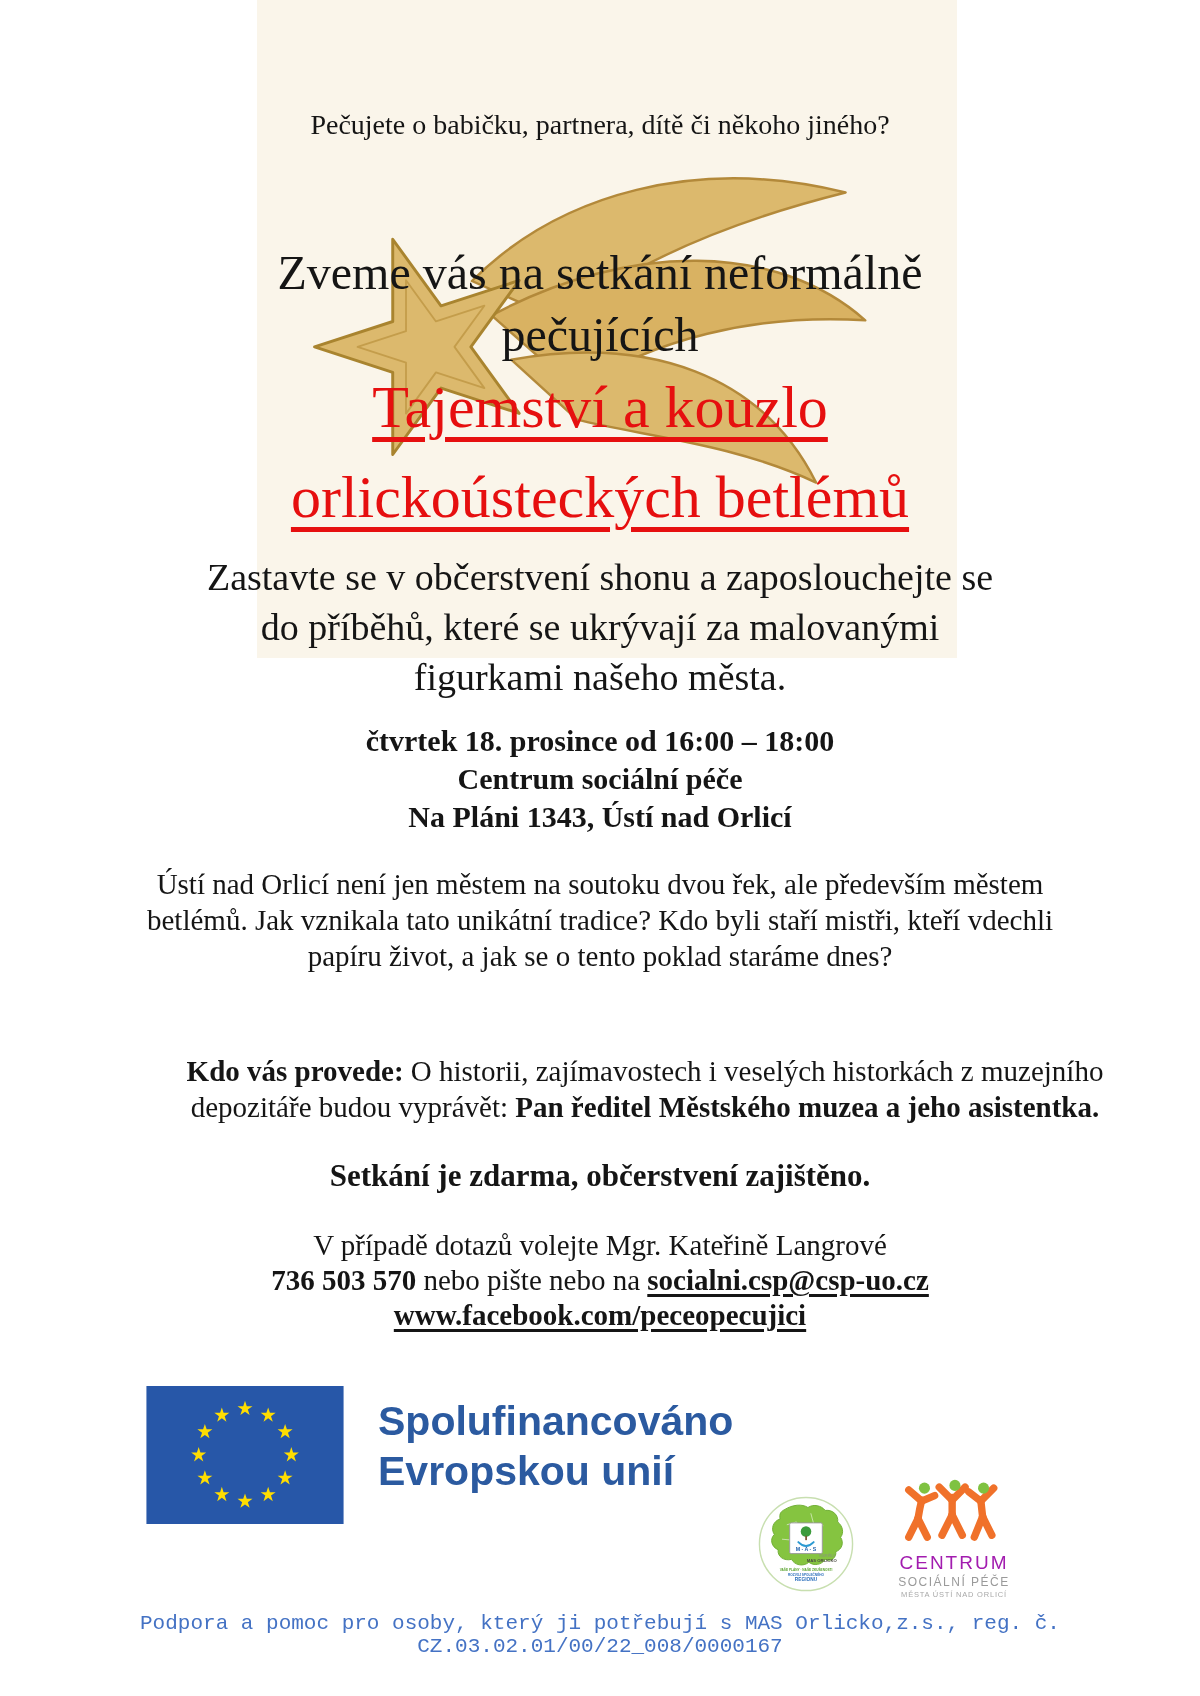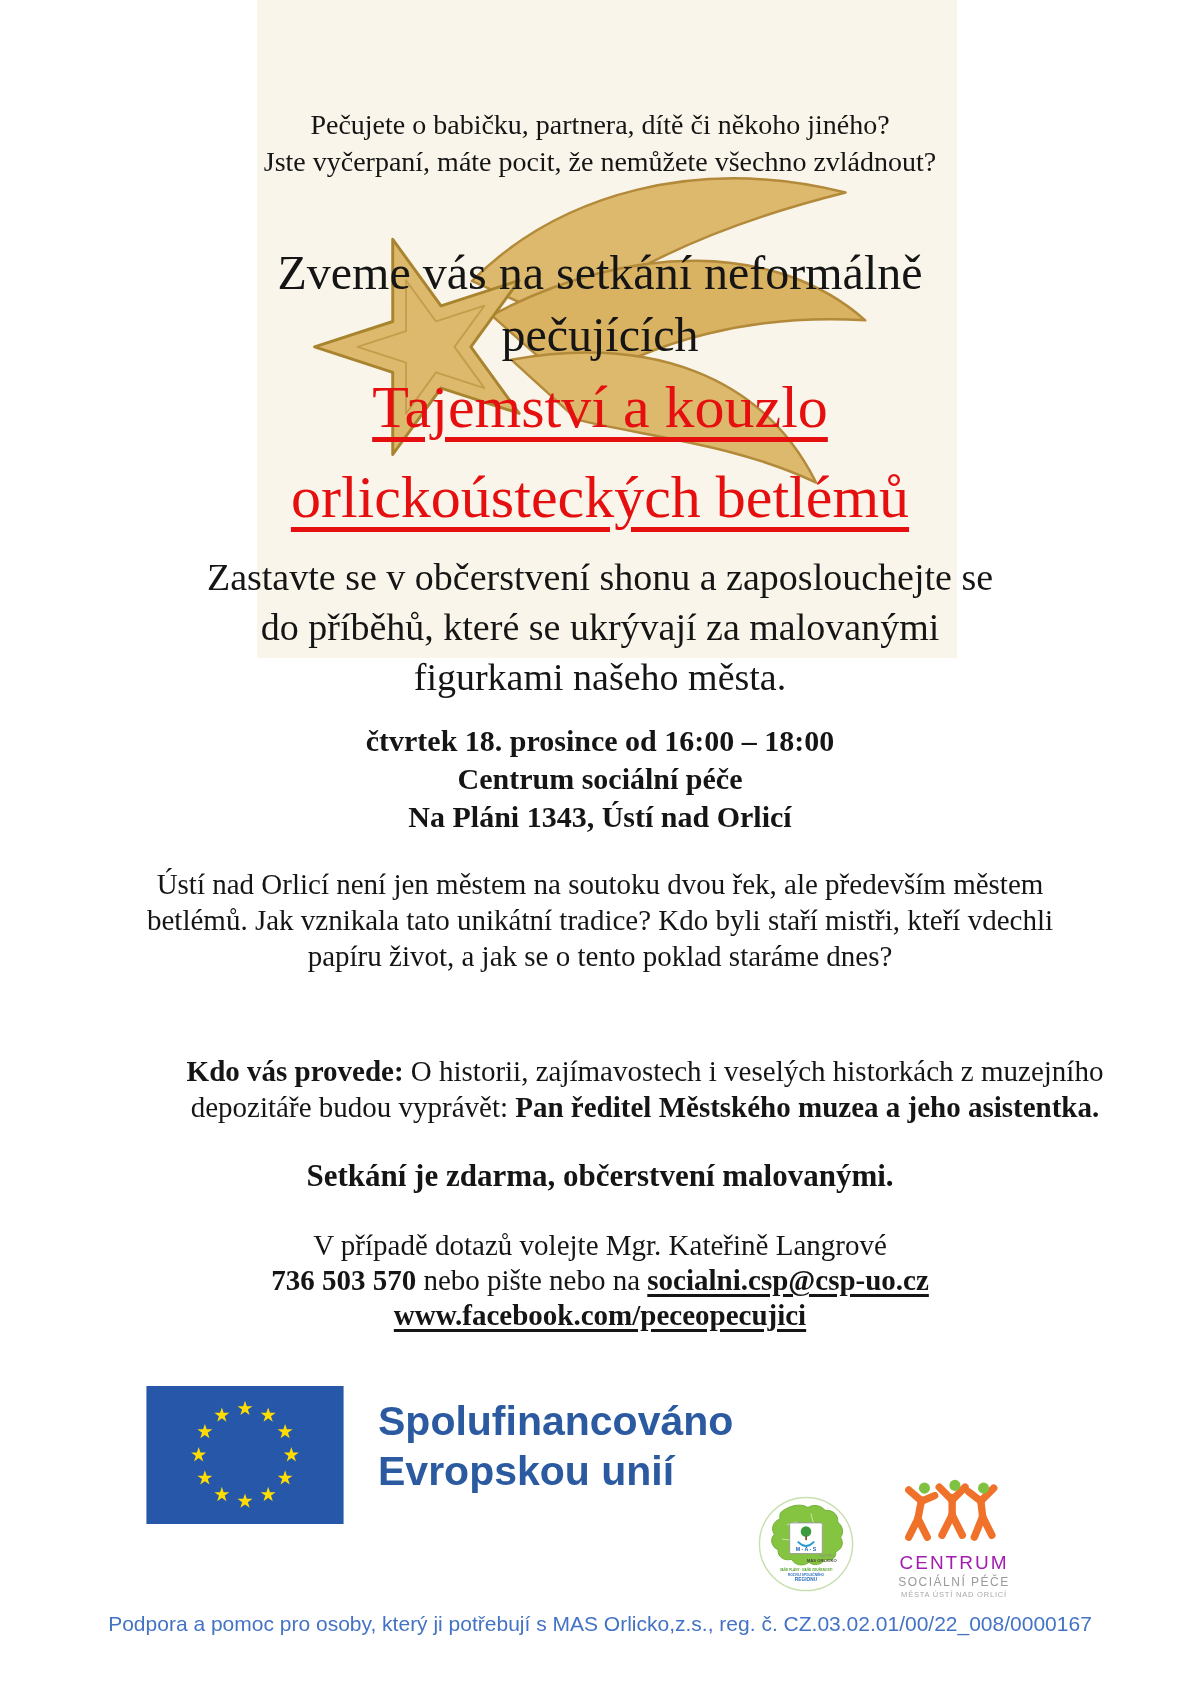--- a/index.html
+++ b/index.html
@@ -33,42 +33,41 @@
     font-family:"Liberation Sans",sans-serif; font-weight:700;
     font-size:41px; line-height:50px; color:#2b5aa0; }
   .maslogo { position:absolute; left:758px; top:118px; width:96px; height:96px; }
   .centrum { position:absolute; left:888px; top:100px; width:132px; text-align:center;
     font-family:"Liberation Sans",sans-serif; }
   .centrum svg { width:128px; height:72px; display:block; margin:0 auto; }
   .centrum .c1 { font-size:19px; letter-spacing:2px; color:#a21caf; margin-top:2px; }
   .centrum .c2 { font-size:12px; letter-spacing:1.5px; color:#9a9a9a; margin-top:1px; }
   .centrum .c3 { font-size:7.5px; letter-spacing:0.8px; color:#a8a8a8; margin-top:1px; }
   .note { position:absolute; left:0; top:1612px; width:100%; text-align:center;
-    font-family:Liberation Sans, sans-serif; font-size:21px; color:#4472c4; z-index:2; }
+    font-family:Liberation Mono, monospace; font-size:21px; color:#4472c4; z-index:2; }
 </style>
 </head>
 <body>
 
 <div class="poster">
 
   <div class="scan-bg"></div>
 
   <svg class="comet" viewBox="0 0 600 370">
     <g stroke-linejoin="round">
       <path d="M185,125 C275,35 415,-2 565,35 C465,60 355,100 275,165 Z" fill="#dcb96d" stroke="#b3893a" stroke-width="2.5"></path>
       <path d="M205,160 C345,85 495,85 585,165 C470,158 370,185 290,235 Z" fill="#d9b262" stroke="#b3893a" stroke-width="2.5"></path>
       <path d="M225,205 C365,180 480,220 535,330 C450,290 360,283 292,266 Z" fill="#dcb96d" stroke="#b3893a" stroke-width="2.5"></path>
       <path transform="translate(140,192) rotate(-18)" d="M0,-115 L25.8,-35.5 L109.4,-35.5 L41.8,13.6 L67.6,93.1 L0,44 L-67.6,93.1 L-41.8,13.6 L-109.4,-35.5 L-25.8,-35.5 Z" fill="#dcb96d" stroke="#a9842f" stroke-width="3"></path>
       <path transform="translate(140,192) rotate(-18) scale(0.62)" d="M0,-115 L25.8,-35.5 L109.4,-35.5 L41.8,13.6 L67.6,93.1 L0,44 L-67.6,93.1 L-41.8,13.6 L-109.4,-35.5 L-25.8,-35.5 Z" fill="none" stroke="#c49d4b" stroke-width="3"></path>
     </g>
   </svg>
 
   <div class="blk intro">
     <div>Pečujete o babičku, partnera, dítě či někoho jiného?</div>
-    <div>Jste vyčerpaní, máte pocit, že nemůžete všechno zvládnout?</div>
   </div>
 
   <div class="blk invite">
     <div>Zveme vás na setkání neformálně</div>
     <div>pečujících</div>
   </div>
 
   <div class="blk title">
     <div class="u">Tajemství a kouzlo</div>
     <div class="u">orlickoústeckých betlémů</div>
@@ -95,21 +94,21 @@
 
   <div class="blk guide">
     <div>
       <b>Kdo vás provede:</b><span> O historii, zajímavostech i veselých historkách z muzejního</span>
     </div>
     <div>
       <span>depozitáře budou vyprávět: </span><b>Pan ředitel Městského muzea a jeho asistentka.</b>
     </div>
   </div>
 
-  <div class="blk free">Setkání je zdarma, občerstvení malovanými.</div>
+  <div class="blk free">Setkání je zdarma, občerstvení zajištěno.</div>
 
   <div class="blk contact">
     <div>V případě dotazů volejte Mgr. Kateřině Langrové</div>
     <div>
       <b>736 503 570</b><span> nebo pište nebo na </span><a class="plink">socialni.csp@csp-uo.cz</a>
     </div>
     <div>
       <a class="plink">www.facebook.com/peceopecujici</a>
     </div>
   </div>

